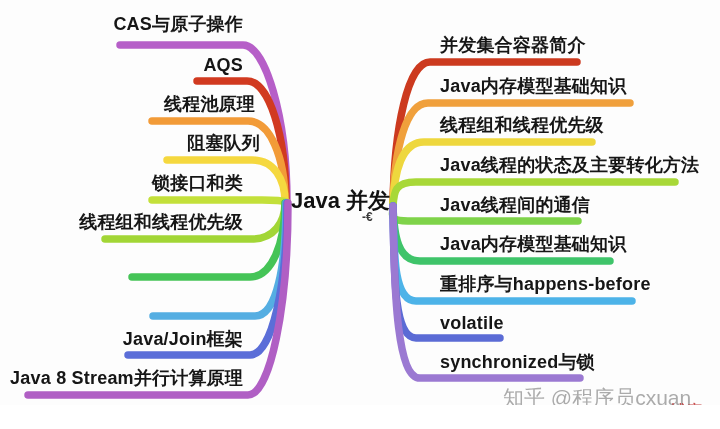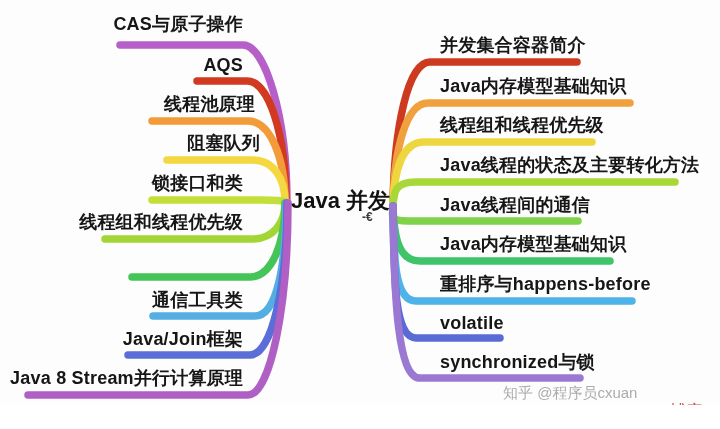--- a/index.html
+++ b/index.html
@@ -18,21 +18,21 @@
   .center-label {
     position:absolute; left:291px; top:186px;
     font-weight:bold; font-size:22px; color:#111; white-space:nowrap;
   }
   .collapse {
     position:absolute; left:362px; top:210px;
     font-size:12px; font-weight:bold; color:#3a3a3a;
   }
   .wm1 {
     position:absolute; left:503px; top:384px;
-    font-size:15px; color:#9d9d9d; opacity:.85; white-space:nowrap;
+    font-size:21px; color:#9d9d9d; opacity:.85; white-space:nowrap;
   }
   .wm2 {
     position:absolute; left:598px; top:400px;
     font-size:17px; color:#b91c1c; opacity:.8; white-space:nowrap;
   }
 </style>
 </head>
 <body>
 
 <div class="stage">
@@ -60,21 +60,20 @@
     <path d="M393 206 C 394 279, 394 338, 416 338 L 500 338" stroke="#5b6bd5"></path>
     <path d="M393 206 C 394 301, 398 378, 420 378 L 580 378" stroke="#9b79d2"></path>
   </svg>
 
   <div class="lbl left" style="right:477px; top:15px">CAS与原子操作</div>
   <div class="lbl left" style="right:477px; top:56px">AQS</div>
   <div class="lbl left" style="right:465px; top:95px">线程池原理</div>
   <div class="lbl left" style="right:460px; top:134px">阻塞队列</div>
   <div class="lbl left" style="right:477px; top:174px">锁接口和类</div>
   <div class="lbl left" style="right:477px; top:213px">线程组和线程优先级</div>
-  <div class="lbl left" style="right:477px; top:291px">通信工具类</div>
   <div class="lbl left" style="right:477px; top:330px">Java/Join框架</div>
   <div class="lbl left" style="right:477px; top:369px">Java 8 Stream并行计算原理</div>
 
   <div class="lbl" style="left:440px; top:36px">并发集合容器简介</div>
   <div class="lbl" style="left:440px; top:77px">Java内存模型基础知识</div>
   <div class="lbl" style="left:440px; top:116px">线程组和线程优先级</div>
   <div class="lbl" style="left:440px; top:156px">Java线程的状态及主要转化方法</div>
   <div class="lbl" style="left:440px; top:235px">Java内存模型基础知识</div>
   <div class="lbl" style="left:440px; top:196px">Java线程间的通信</div>
   <div class="lbl" style="left:440px; top:275px">重排序与happens-before</div>

